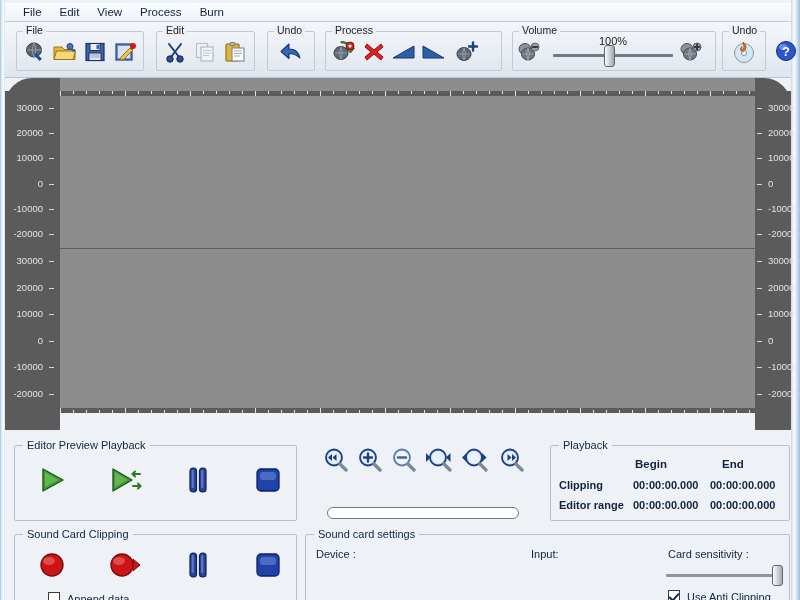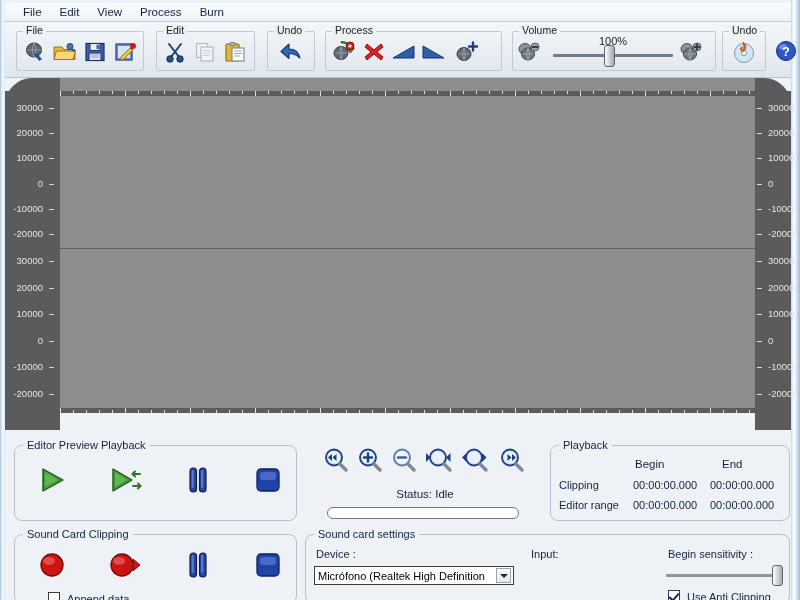--- a/index.html
+++ b/index.html
@@ -149,21 +149,21 @@
   }
   
   #bottom {
     position: absolute; left: 5px; top: 430px;
     width: 786px; height: 170px;
     background: #eef2f7;
   }
   .panel {
     position: absolute;
     border: 1px solid #b6c0cc;
-    border-radius: 8px;
+    border-radius: 2px;
     background: #eef2f7;
     padding-left: 46px;
   }
   .panel > .p-label {
     position: absolute; top: -7px; left: 8px;
     background: #eef2f7;
     padding: 0 4px;
     font-size: 11px; color: #10233f;
     line-height: 12px;
     white-space: nowrap;
@@ -192,20 +192,21 @@
     width: 192px; height: 12px;
     background: #ffffff;
     border: 1px solid #767676;
     border-radius: 6px;
   }
   
   .pos-cell {
     position: absolute;
     font-size: 11px; color: #10233f;
     white-space: nowrap;
+    font-weight: bold;
   }
   .pos-head { font-size: 11.5px; }
   
   .field-label {
     position: absolute;
     font-size: 11px; color: #10233f;
     white-space: nowrap;
   }
   .combo {
     position: absolute;
@@ -744,21 +745,20 @@
       <span>
         <svg width="26" height="24" viewBox="0 0 26 24">
           <circle cx="10" cy="9.5" r="8" fill="#cfe0f3" stroke="#1d3f82" stroke-width="1.8"></circle>
           <circle cx="10" cy="9.5" r="6" fill="#e9f2fb"></circle>
           <path d="M7.5 6 L11.5 9.5 L7.5 13 Z M12 6 L16 9.5 L12 13 Z" fill="#1d3f82"></path>
           <path d="M16 16 l6 6" stroke="#7d8894" stroke-width="3.4" stroke-linecap="round"></path>
         </svg>
       </span>
     </div>
 
-    <div id="status-text" style="position:absolute; left:300px; top:58px; width:240px;">Status: Idle</div>
     <div id="progress-bar" style="position:absolute; left:322px; top:77px;"></div>
 
     <div class="panel" style="left:545px; top:15px; width:240px; height:76px;">
       <span class="p-label">Playback</span>
       <span class="pos-cell pos-head" style="left:84px; top:12px;">Begin</span>
       <span class="pos-cell pos-head" style="left:171px; top:12px;">End</span>
 
       <span class="pos-cell" style="left:8px;   top:33px;">Clipping</span>
       <span class="pos-cell" style="left:82px;  top:33px;">00:00:00.000</span>
       <span class="pos-cell" style="left:159px; top:33px;">00:00:00.000</span>
@@ -806,28 +806,24 @@
         </span>
       </div>
       <div class="chk" style="left:33px; top:57px;"></div>
       <span class="chk-lbl" style="left:52px; top:58px;">Append data</span>
     </div>
 
     <div class="panel" style="left:300px; top:104px; width:485px; height:70px;">
       <span class="p-label">Sound card settings</span>
 
       <span class="field-label" style="left:10px; top:13px;">Device :</span>
-      <div class="combo" style="left:8px; top:31px; width:200px;">
-        <span>Micrófono (Realtek High Definition</span>
-        <span class="cb-arrow"></span>
-      </div>
 
       <span class="field-label" style="left:225px; top:13px;">Input:</span>
 
-      <span class="field-label" style="left:362px; top:13px;">Begin sensitivity :</span>
+      <span class="field-label" style="left:362px; top:13px;">Card sensitivity :</span>
       <div class="sens-track" style="left:360px; top:39px; width:115px;"></div>
       <div class="sens-thumb" style="left:466px; top:30px;"></div>
 
       <div class="chk on" style="left:362px; top:55px;"></div>
       <span class="chk-lbl" style="left:381px; top:56px;">Use Anti Clipping</span>
     </div>
 
   </div>
 </div>
 

